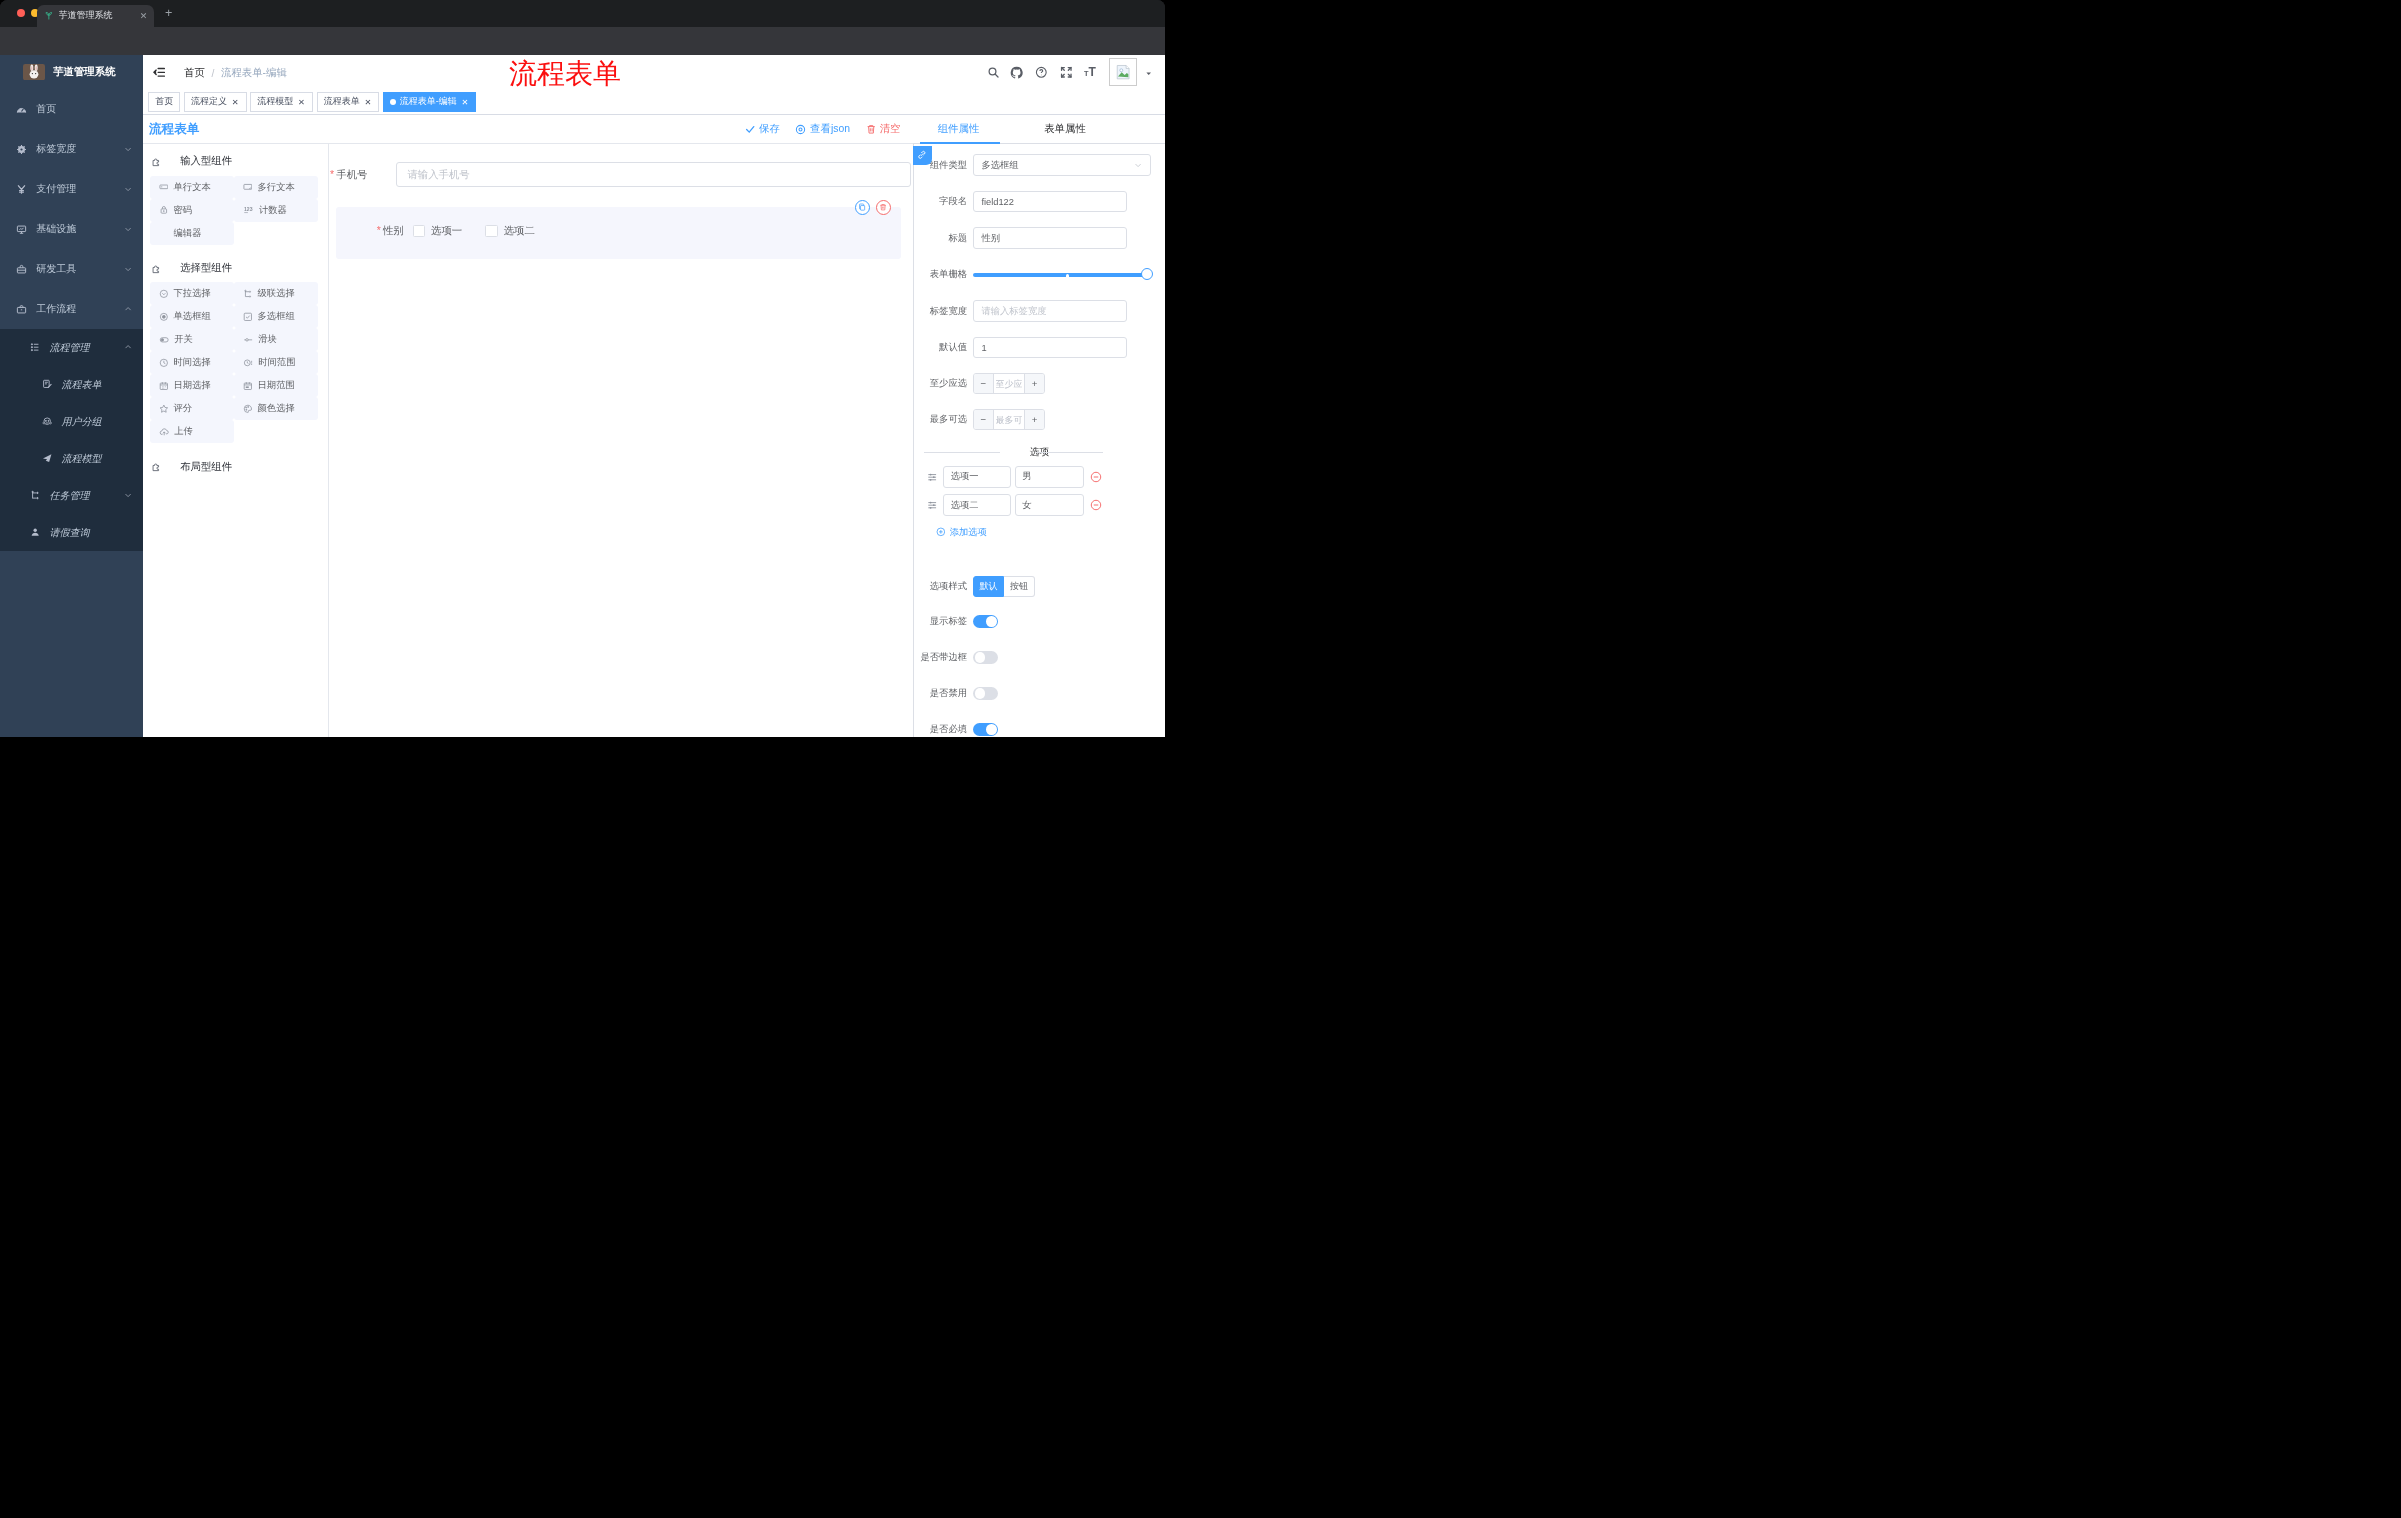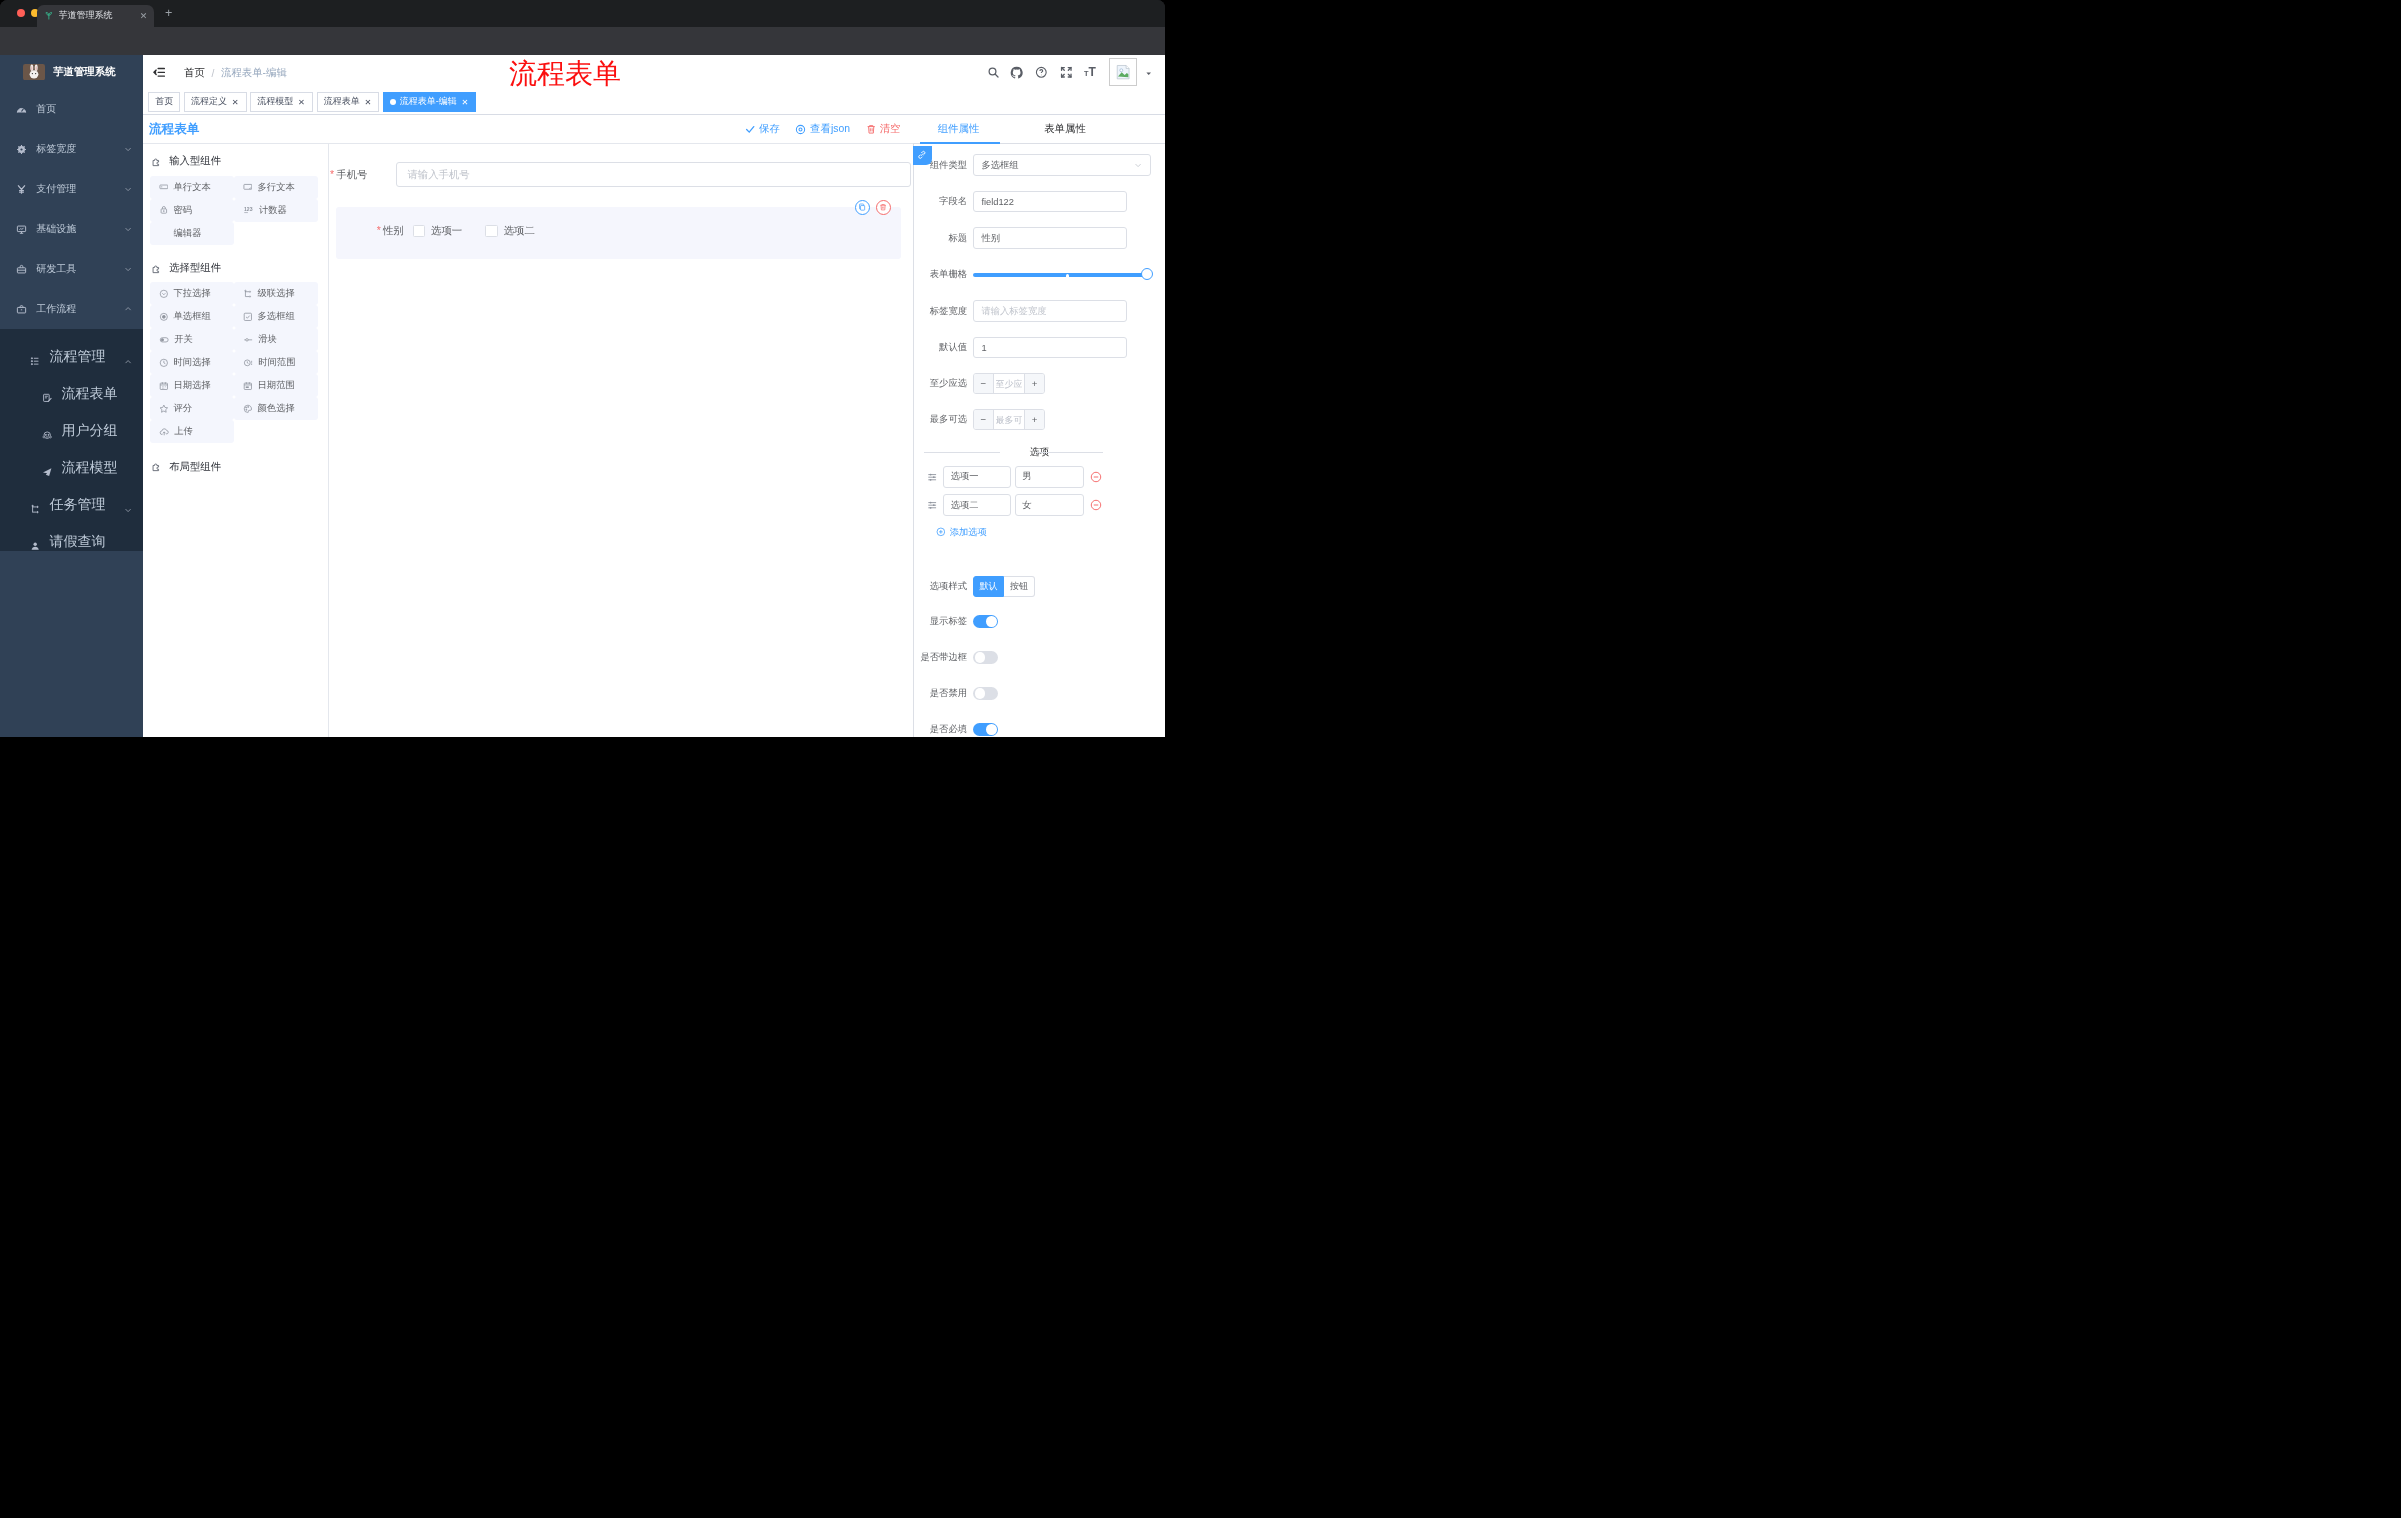--- a/index.html
+++ b/index.html
@@ -28,21 +28,21 @@
   
   .page{position:absolute;top:55px;left:0;width:1165px;height:682px;background:#fff;}
   
   .sidebar{position:absolute;left:0;top:0;width:143px;height:682px;background:#304156;overflow:hidden;}
   .logo{height:34px;display:flex;align-items:center;padding-left:23px;}
   .logo .nm{color:#fff;font-size:10.4px;font-weight:bold;margin-left:8.2px;}
   .mi{height:40px;display:flex;align-items:center;color:#bfcbd9;font-size:10px;padding-left:15.6px;position:relative;}
   .mi .ic{color:#b4bccc;margin-right:9.7px;}
   .mi .chev{position:absolute;right:11px;color:#9aa3b0;}
   .submenu{background:#1f2d3d;}
-  .smi{height:37px;display:flex;align-items:flex-end;color:#bfcbd9;font-size:14px;position:relative;}
+  .smi{height:37px;display:flex;align-items:center;color:#bfcbd9;font-size:10px;position:relative;font-style:italic;}
   .smi.l1{padding-left:30px;}
   .smi.l2{padding-left:42px;}
   .smi .ic{color:#b4bccc;margin-right:9px;}
   .smi .chev{position:absolute;right:11px;color:#9aa3b0;}
   
   .phead{position:absolute;left:143px;top:0;width:1022px;height:35px;background:#fff;box-shadow:0 0.7px 2.2px rgba(0,21,41,.08);}
   .hamb{position:absolute;left:9.7px;top:11px;color:#303133;}
   .bc{position:absolute;left:41px;top:11px;font-size:10.4px;color:#303133;display:flex;gap:6.7px;align-items:center;}
   .bc .sep{color:#c0c4cc;}
   .bc .cur{color:#97a8be;}
@@ -63,21 +63,21 @@
   .trow .tt{position:absolute;left:6px;top:0;line-height:28px;color:#409EFF;font-size:12.6px;font-weight:bold;}
   .actions{position:absolute;right:12.6px;top:0;height:28px;display:flex;align-items:center;gap:15.6px;font-size:10.4px;}
   .abtn{display:inline-flex;align-items:center;gap:3.7px;color:#409EFF;}
   .abtn.red{color:#F56C6C;}
   .rptabs{position:absolute;left:770px;top:0;width:252px;height:29px;border-bottom:0.7px solid #dcdfe6;box-sizing:border-box;}
   .rptabs .t1{position:absolute;left:4.5px;width:82px;text-align:center;top:7.4px;font-size:10.4px;color:#409EFF;}
   .rptabs .t2{position:absolute;left:111px;width:82px;text-align:center;top:7.4px;font-size:10.4px;color:#303133;}
   .rptabs .bar{position:absolute;left:7.4px;bottom:-0.7px;width:80px;height:1.5px;background:#409EFF;}
   
   .lp{position:absolute;left:0;top:29px;width:186px;bottom:0;border-right:0.7px solid #e4e7ed;box-sizing:border-box;padding:10.4px 6.7px 0 6.7px;overflow:hidden;}
-  .sech{display:flex;align-items:center;gap:7px;color:#2e3138;font-size:10.4px;margin:0 0 7.4px 1.5px;}
+  .sech{display:flex;align-items:center;gap:18px;color:#2e3138;font-size:10.4px;margin:0 0 7.4px 1.5px;}
   .sech .ic{color:#5f6570;}
   .grid{display:flex;flex-wrap:wrap;gap:0;margin-bottom:16.3px;}
   .citem{width:84px;height:23px;background:#f4f6fd;border-radius:3px;display:flex;align-items:center;padding-left:9px;box-sizing:border-box;font-size:9.3px;color:#606266;gap:5.2px;}
   .cic{color:#8f949e;}
   .req:before{content:"*";color:#F56C6C;margin-right:2.2px;}
   
   .cv{position:absolute;left:186px;top:29px;width:583px;bottom:0;}
   .cvrow{position:absolute;left:1px;top:18px;display:flex;align-items:center;width:100%;gap:20px;}
   .cvlab{width:46px;text-align:right;font-size:10.4px;color:#606266;padding-right:9px;box-sizing:border-box;white-space:nowrap;}
   .cvin{width:515px;height:25px;border:0.7px solid #dcdfe6;border-radius:3px;padding:0 10.4px;font-size:10.4px;color:#606266;box-sizing:border-box;outline:none;font-family:inherit;}

